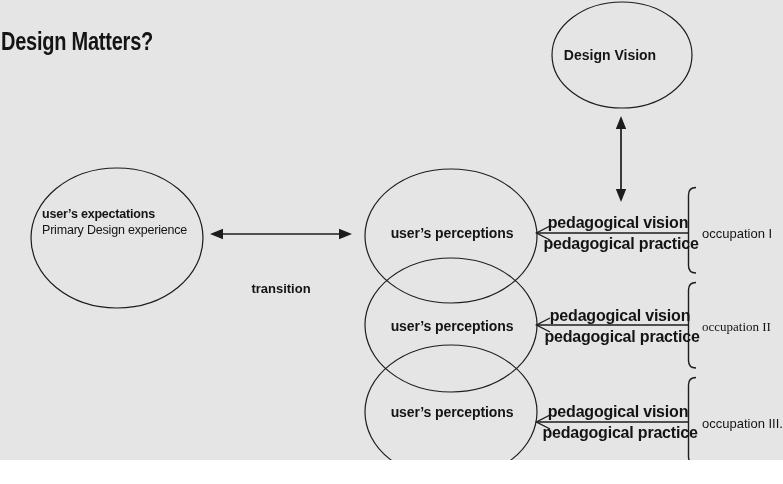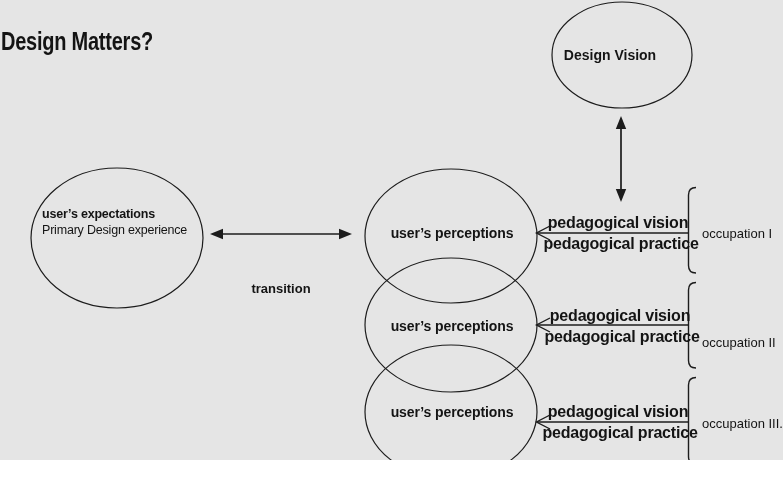--- a/index.html
+++ b/index.html
@@ -72,21 +72,21 @@
 
   .occupation-label {
     position: absolute;
     left: 702px;
     transform: translate(0, -50%);
     font-size: 13px;
     white-space: nowrap;
     text-align: right;
   }
   .occ-1 { top: 233px; }
-  .occ-2 { top: 342px; }
+  .occ-2 { top: 327px; font-family: Liberation Serif, serif; }
   .occ-3 { top: 423px; }
 
   svg .stroke { stroke: #1c1c1c; fill: none; }
   svg .fillhead { fill: #1c1c1c; stroke: none; }
 </style>
 </head>
 <body>
 
 <div class="canvas">
 

